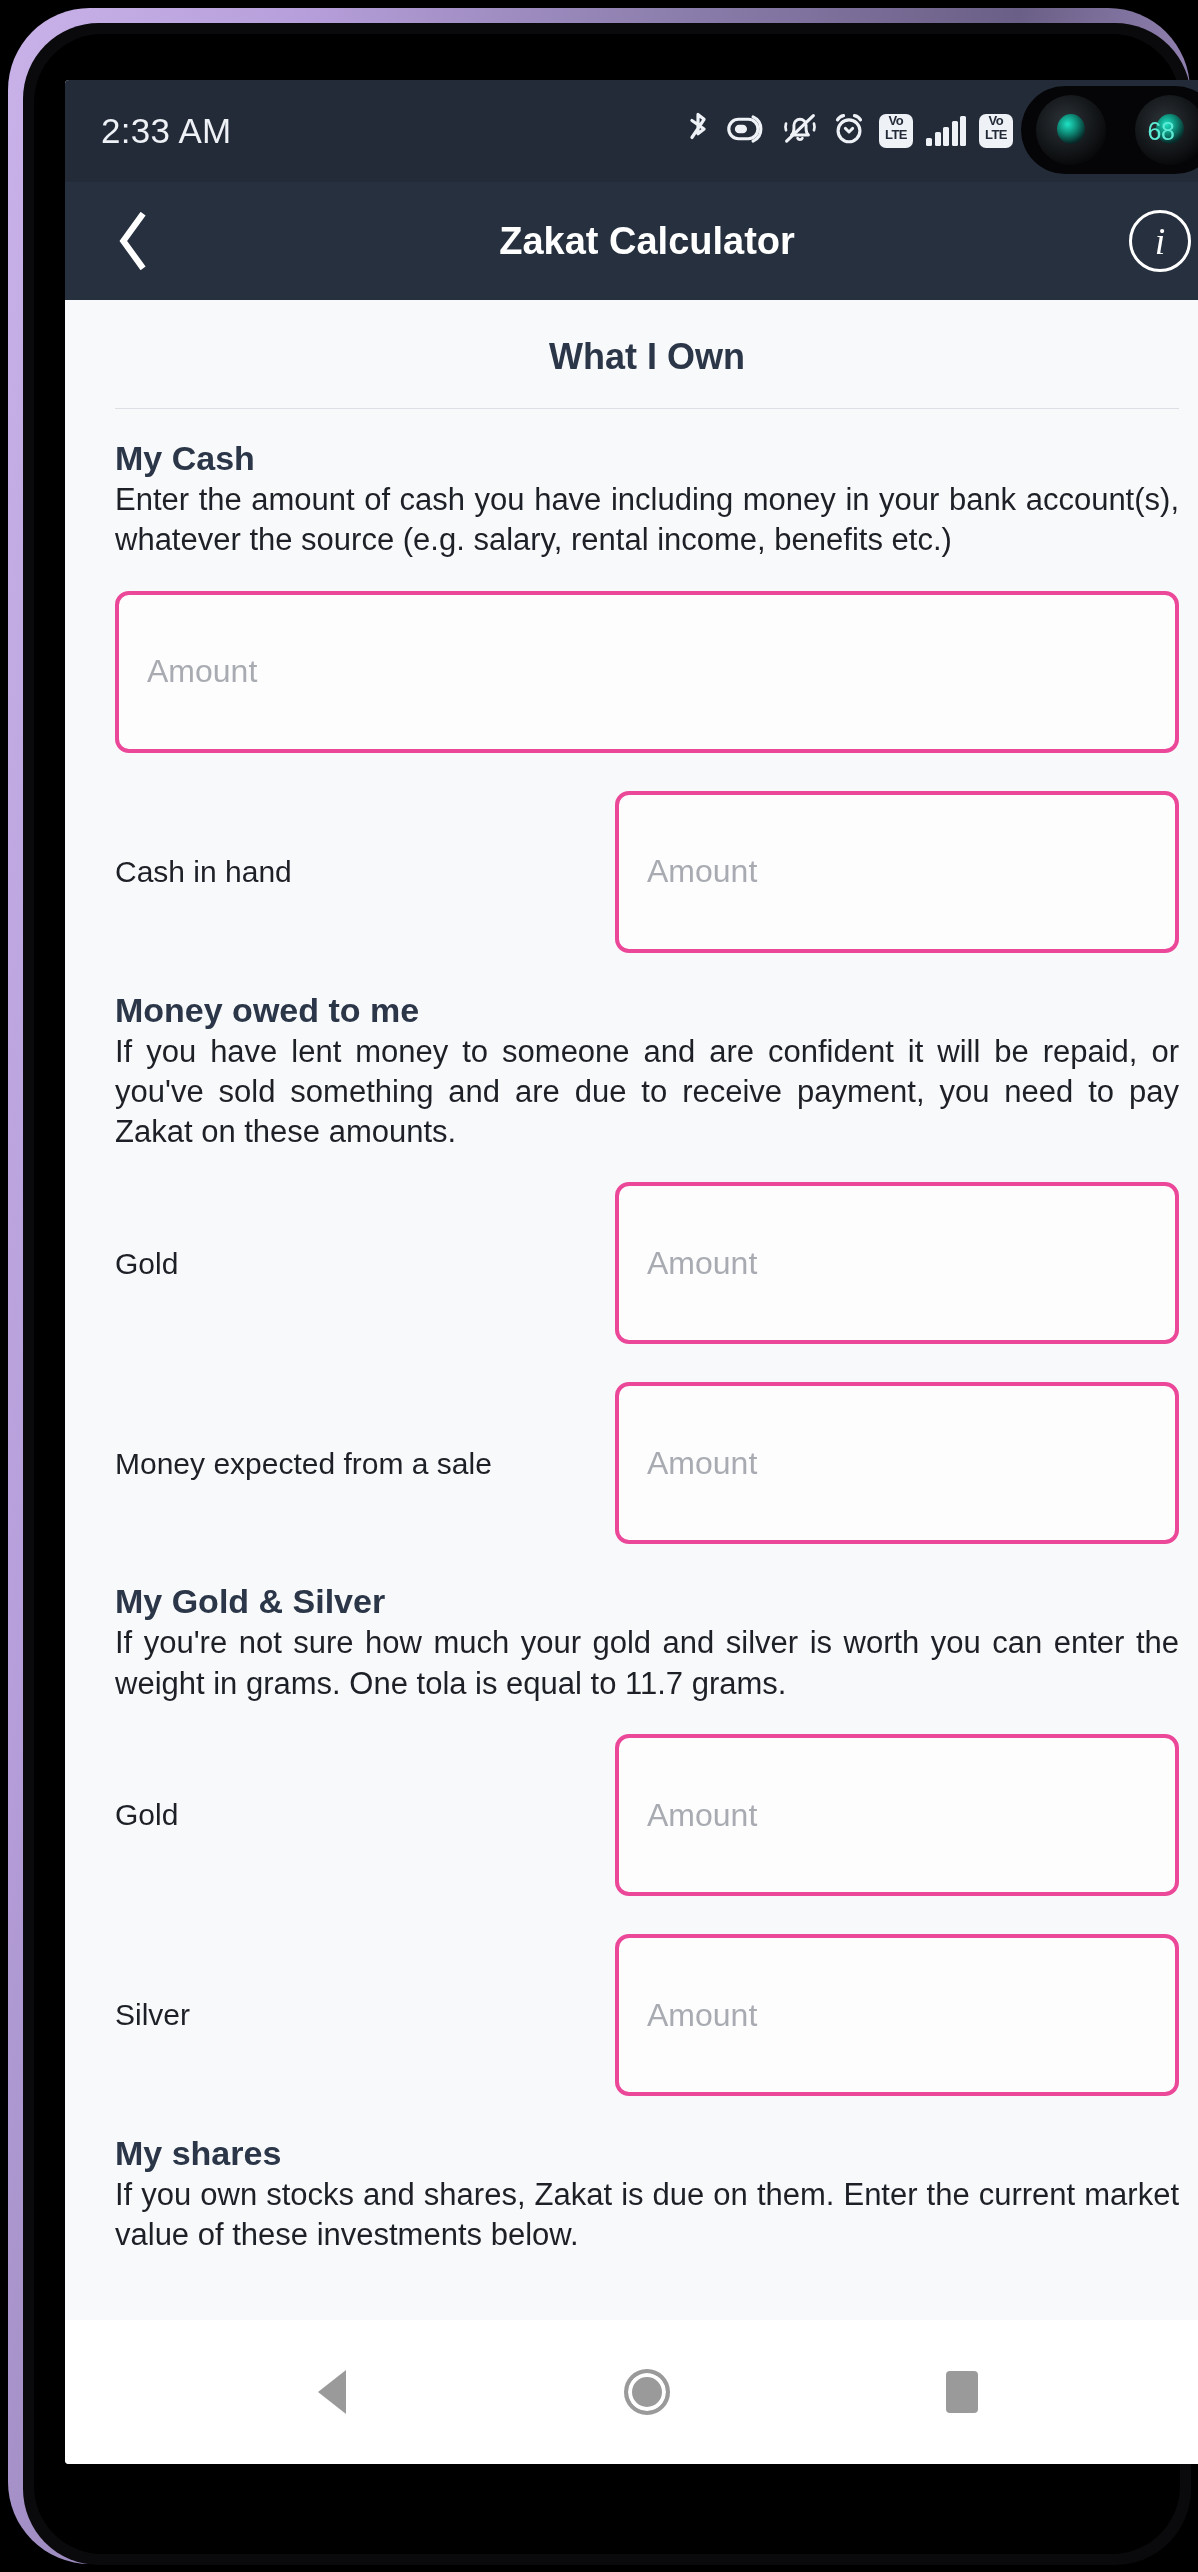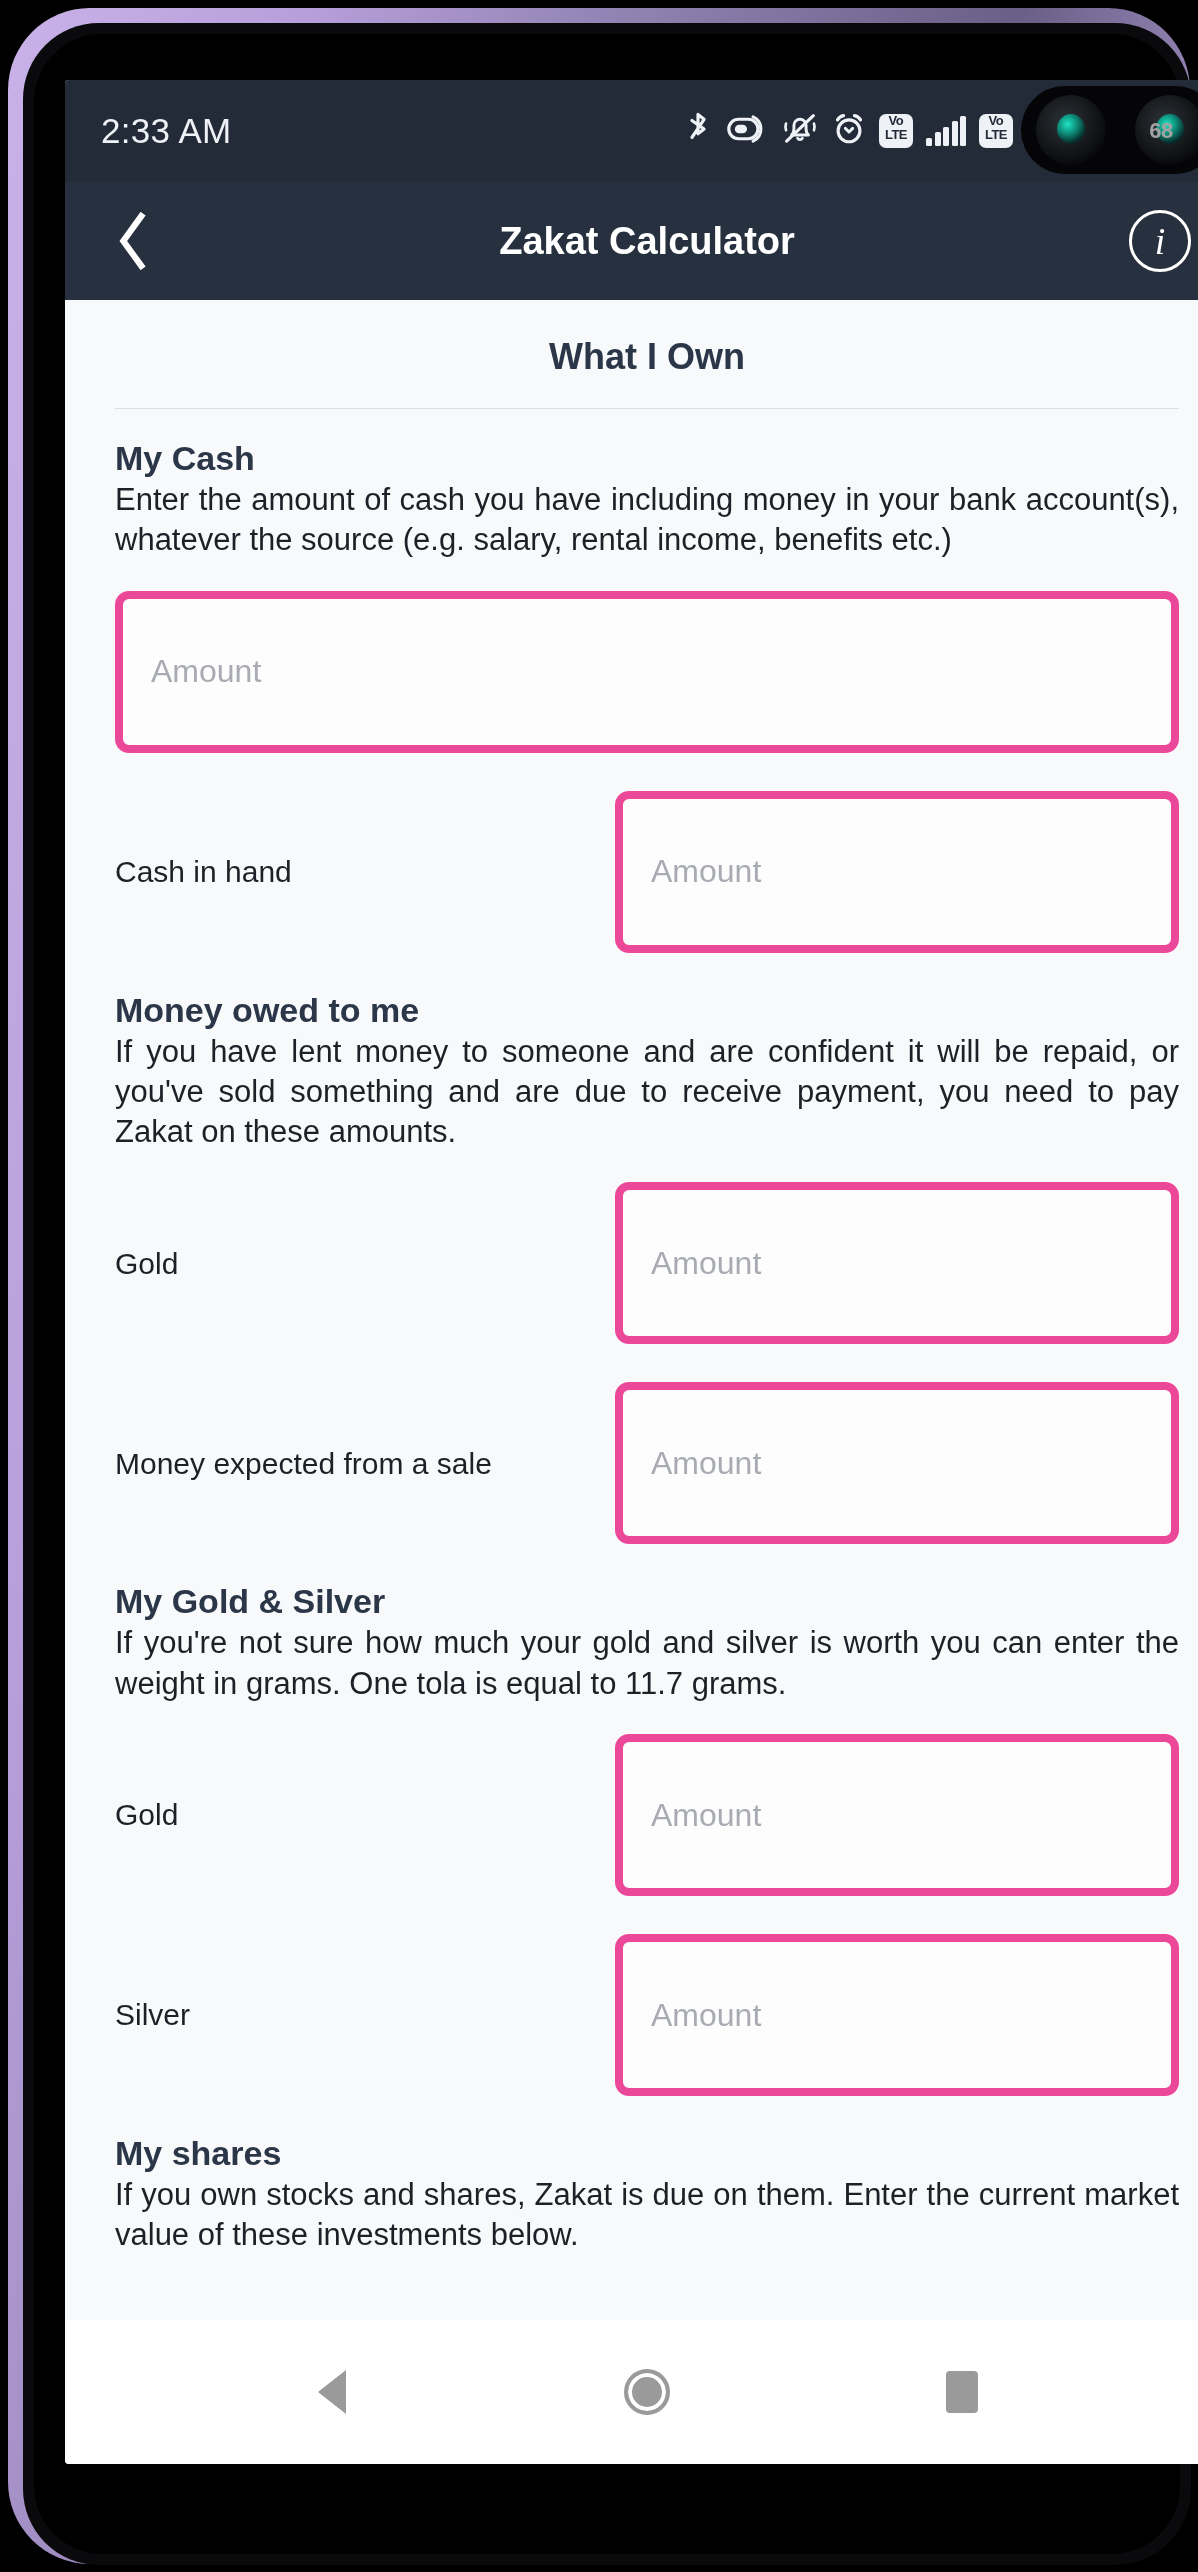--- a/index.html
+++ b/index.html
@@ -101,23 +101,23 @@
     display: flex; align-items: center; justify-content: center;
   }
   #battery-fill {
     position: absolute; left: 3px; top: 3px; bottom: 3px;
     width: 40px;
     background: #8a93a3;
     border-radius: 5px;
   }
   #battery-level {
     position: relative;
-    font-size: 22px;
-    font-weight: 700;
-    color: #a3a3a3;
+    font-size: 25px;
+    font-weight: 400;
+    color: #5eead4;
     z-index: 2;
     letter-spacing: -0.5px;
   }
   #battery-cap {
     width: 5px; height: 13px;
     background: #eef1f5;
     border-radius: 0 3px 3px 0;
     margin-left: 2px;
   }
 
@@ -226,21 +226,21 @@
   .field-label {
     width: 500px;
     font-size: 30px;
     color: #1d2026;
     line-height: 1.26;
     padding-right: 14px;
   }
   .field-input {
     flex: 1;
     height: 162px;
-    border: 8px solid #ec4899;
+    border: 4px solid #ec4899;
     border-radius: 14px;
     background: #fdfdfe;
     display: flex;
     align-items: center;
     padding: 12px 28px;
     cursor: text;
   }
   .field-placeholder {
     font-size: 32px;
     color: #a8abb1;

